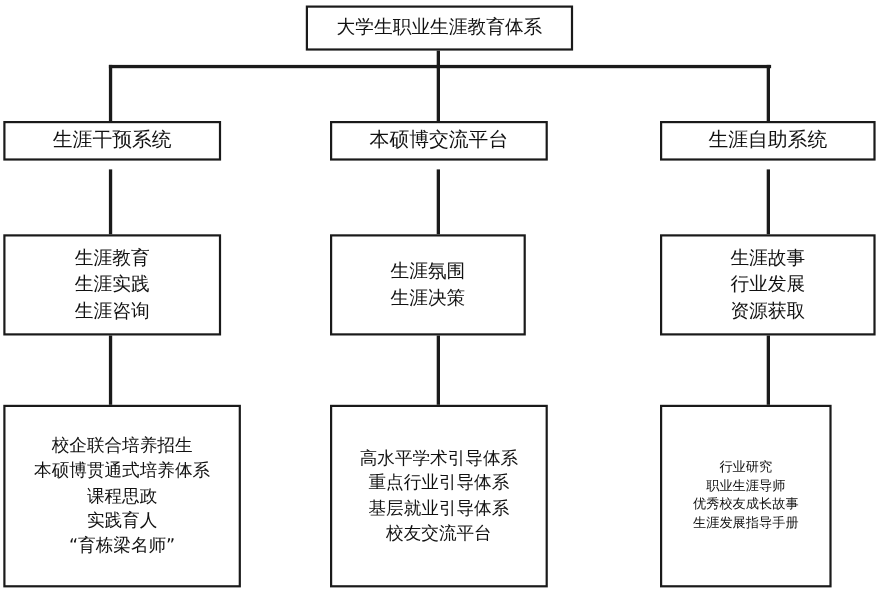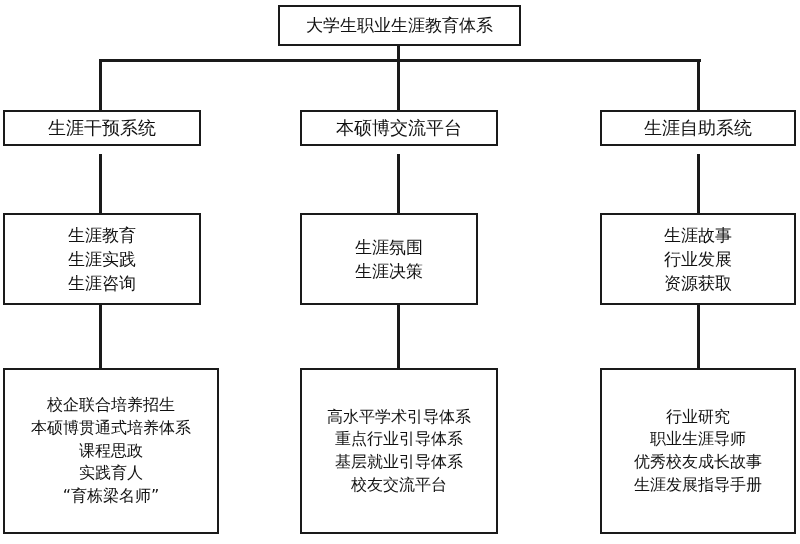--- a/index.html
+++ b/index.html
@@ -62,21 +62,21 @@
   #box-dom-2 { left: 300px; width: 178px; }
   #box-dom-3 { left: 600px; width: 196px; }
   
   .row4 {
     top: 368px;
     height: 166px;
     font-size: 16px;
   }
   #box-msr-1 { left: 3px;   width: 216px; }
   #box-msr-2 { left: 300px; width: 198px; }
-  #box-msr-3 { left: 600px; width: 196px; font-size: 16px; }
+  #box-msr-3 { left: 600px; width: 156px; font-size: 12px; font-family: Liberation Mono, monospace; }
 
   
   .conn {
     position: absolute;
     background: #1a1a1a;
     z-index: 1;
   }
   .v { width: 3px; }
   .h { height: 3px; }
 

